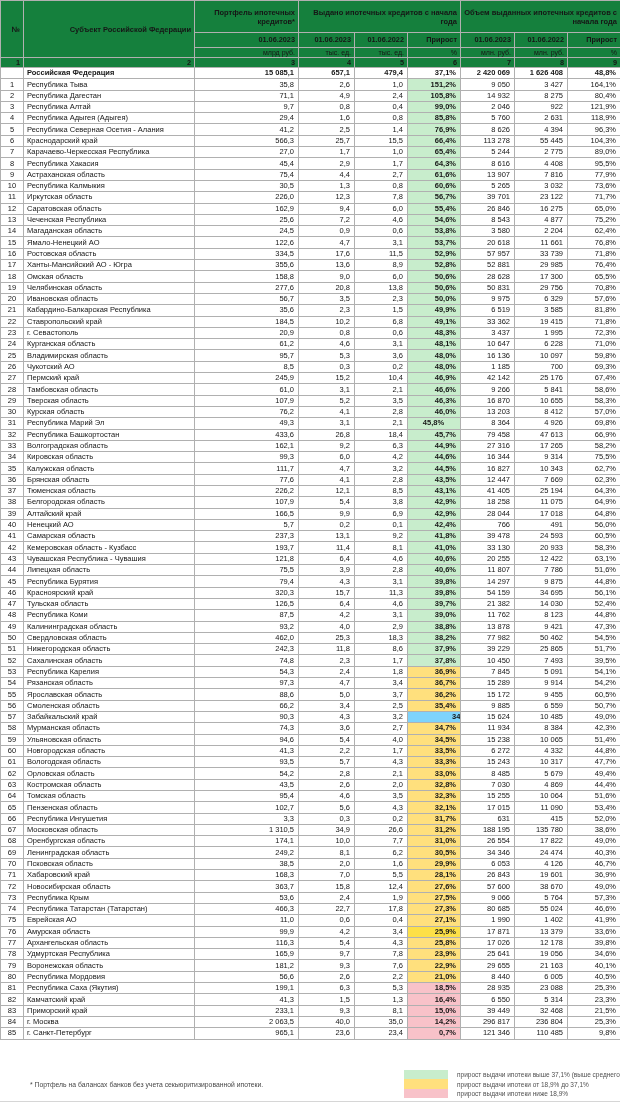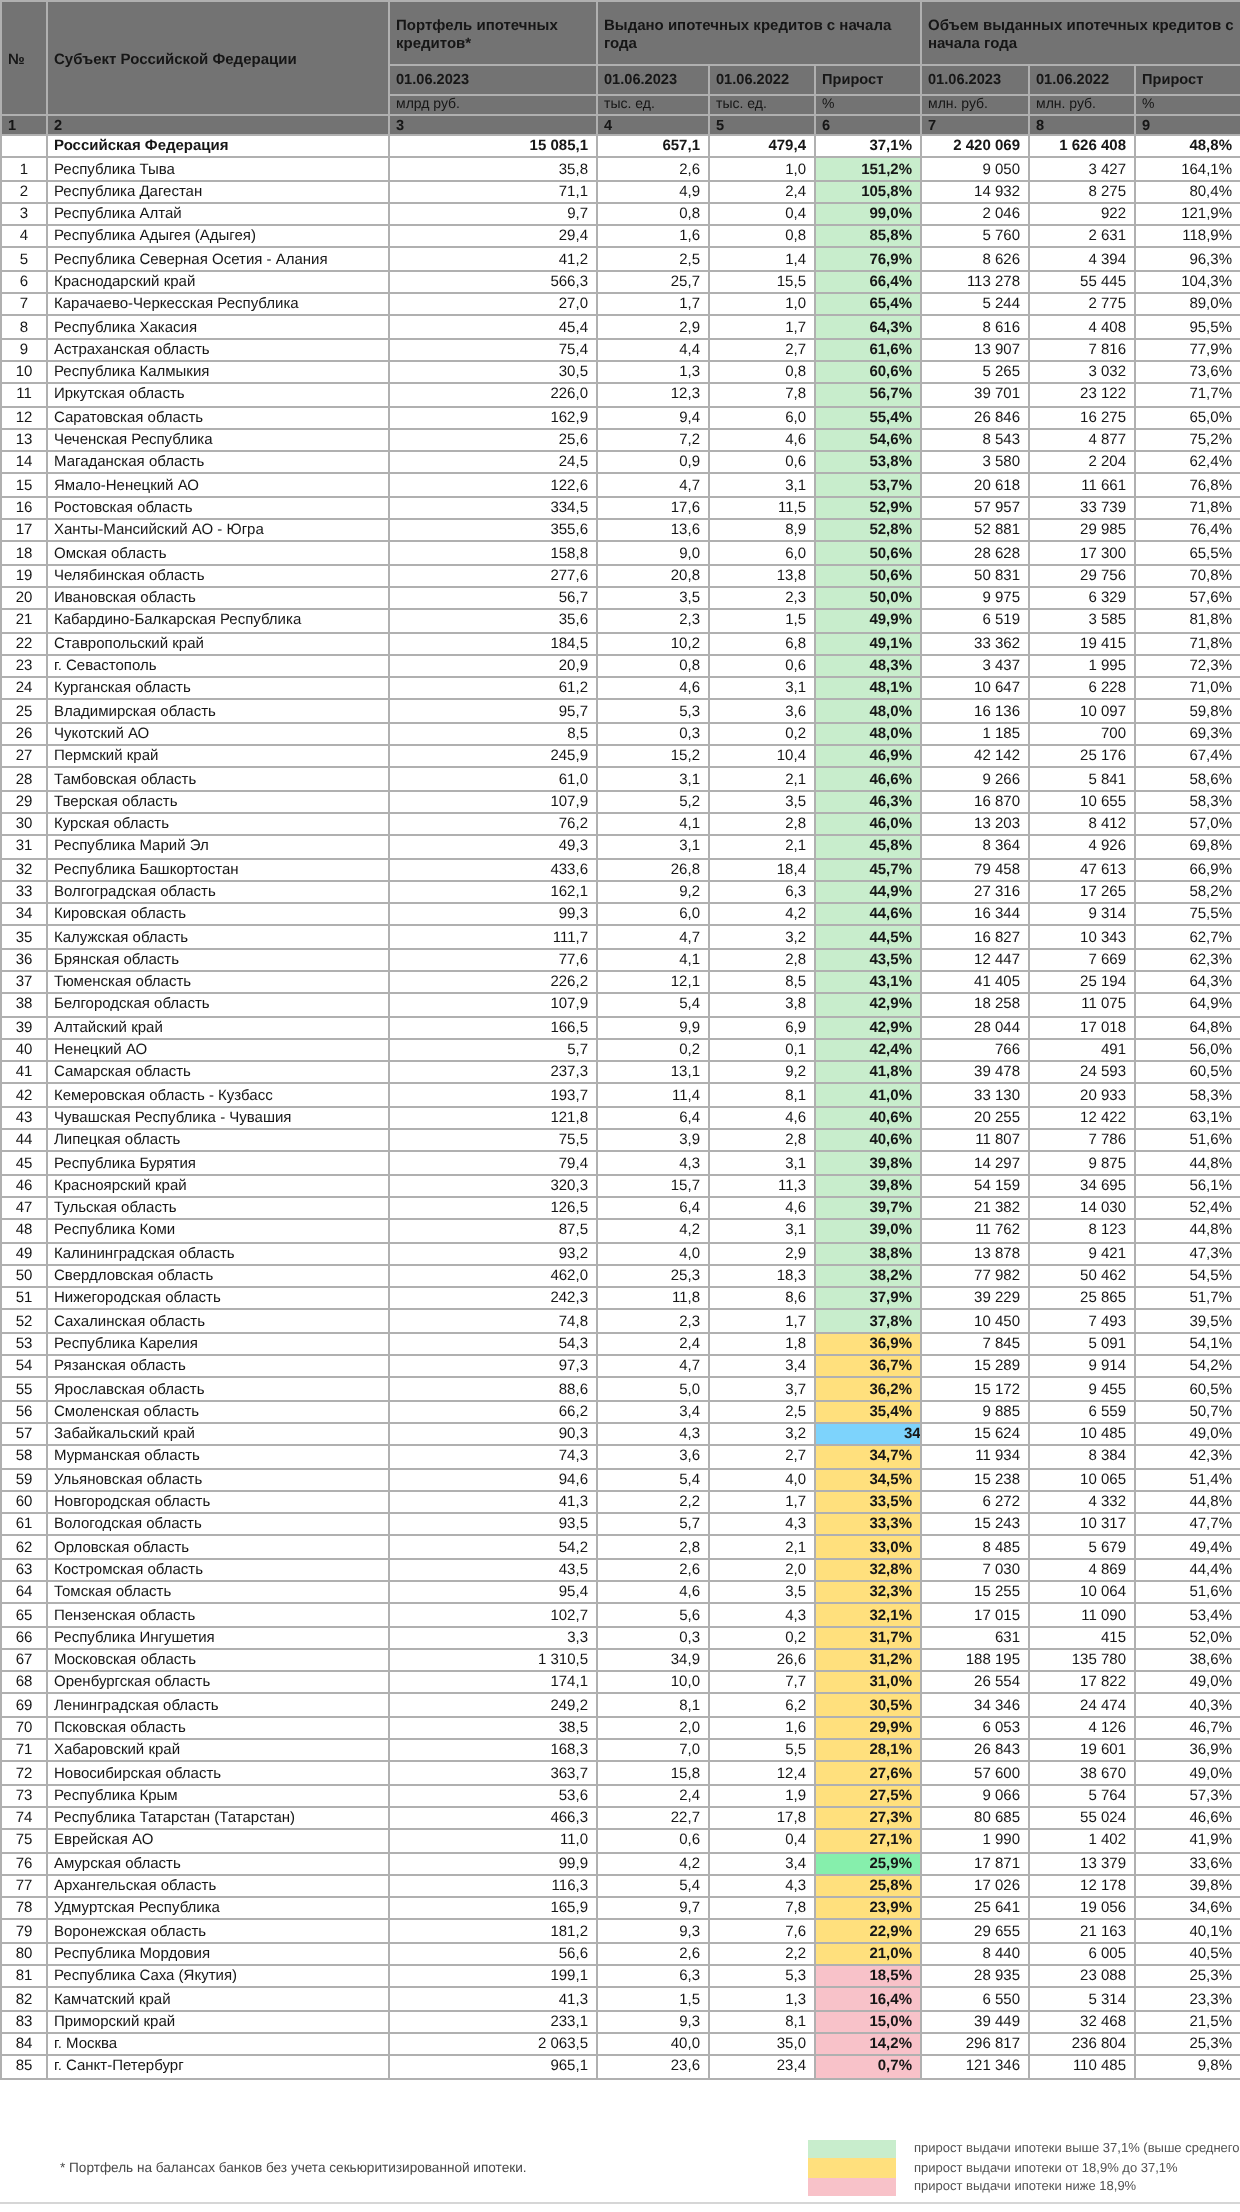--- a/index.html
+++ b/index.html
@@ -6,21 +6,21 @@
   body{
     width:620px;height:1106px;position:relative;background:#ffffff;
     font-family:"Liberation Sans",sans-serif;color:#161616;overflow:hidden;
   }
   table{border-collapse:collapse;table-layout:fixed;width:620px;}
   th,td{
     border:1px solid #b0b0b0;box-sizing:border-box;
     font-size:7.5px;line-height:1.05;padding:0 3px;
     white-space:nowrap;overflow:hidden;height:11.3px;background:#fff;
   }
-  thead th{text-align:left;vertical-align:middle;font-weight:bold;background:#737373;}
+  thead th{text-align:right;vertical-align:middle;font-weight:bold;background:#15803d;}
   tr.h-group th{white-space:normal;font-size:7.5px;line-height:1.2;height:32px;}
   tr.h-date th{font-size:7.3px;height:15px;}
   tr.h-unit th{font-size:7px;font-weight:normal;height:10px;}
   tr.h-index th{font-size:7.3px;height:10px;}
   td.c-num{text-align:center;}
   td.c-name{text-align:left;}
   td.c-val{text-align:right;padding-right:4px;}
   td.c-growth{text-align:right;padding-right:4px;font-weight:bold;}
   tr.total td{font-weight:bold;}
   .footnote{
@@ -426,21 +426,21 @@
         <td class="c-val">13 203</td>
         <td class="c-val">8 412</td>
         <td class="c-val">57,0%</td>
       </tr>
       <tr>
         <td class="c-num">31</td>
         <td class="c-name">Республика Марий Эл</td>
         <td class="c-val">49,3</td>
         <td class="c-val">3,1</td>
         <td class="c-val">2,1</td>
-        <td class="c-growth" style="background-color: rgb(200, 237, 204);">45,8%</td>
+        <td class="c-growth" style="background-color: rgb(200, 237, 204); text-align: center;">45,8%</td>
         <td class="c-val">8 364</td>
         <td class="c-val">4 926</td>
         <td class="c-val">69,8%</td>
       </tr>
       <tr>
         <td class="c-num">32</td>
         <td class="c-name">Республика Башкортостан</td>
         <td class="c-val">433,6</td>
         <td class="c-val">26,8</td>
         <td class="c-val">18,4</td>
@@ -921,21 +921,21 @@
         <td class="c-val">1 990</td>
         <td class="c-val">1 402</td>
         <td class="c-val">41,9%</td>
       </tr>
       <tr>
         <td class="c-num">76</td>
         <td class="c-name">Амурская область</td>
         <td class="c-val">99,9</td>
         <td class="c-val">4,2</td>
         <td class="c-val">3,4</td>
-        <td class="c-growth" style="background-color: #86efac;">25,9%</td>
+        <td class="c-growth" style="background-color: #fde047;">25,9%</td>
         <td class="c-val">17 871</td>
         <td class="c-val">13 379</td>
         <td class="c-val">33,6%</td>
       </tr>
       <tr>
         <td class="c-num">77</td>
         <td class="c-name">Архангельская область</td>
         <td class="c-val">116,3</td>
         <td class="c-val">5,4</td>
         <td class="c-val">4,3</td>

